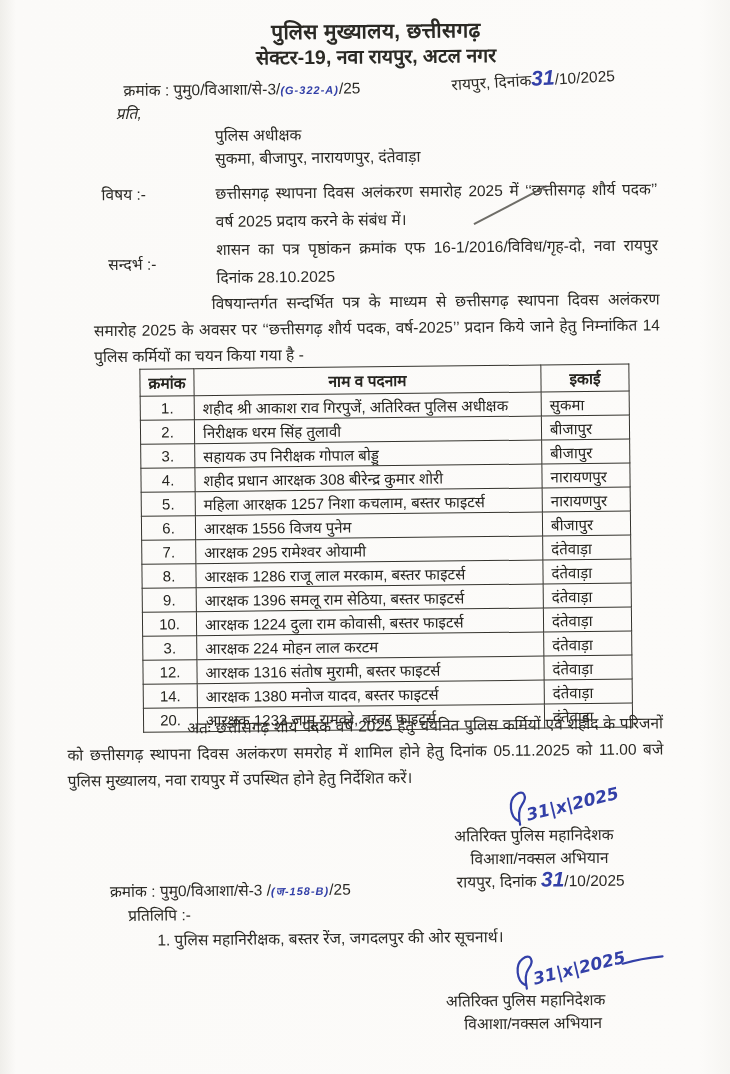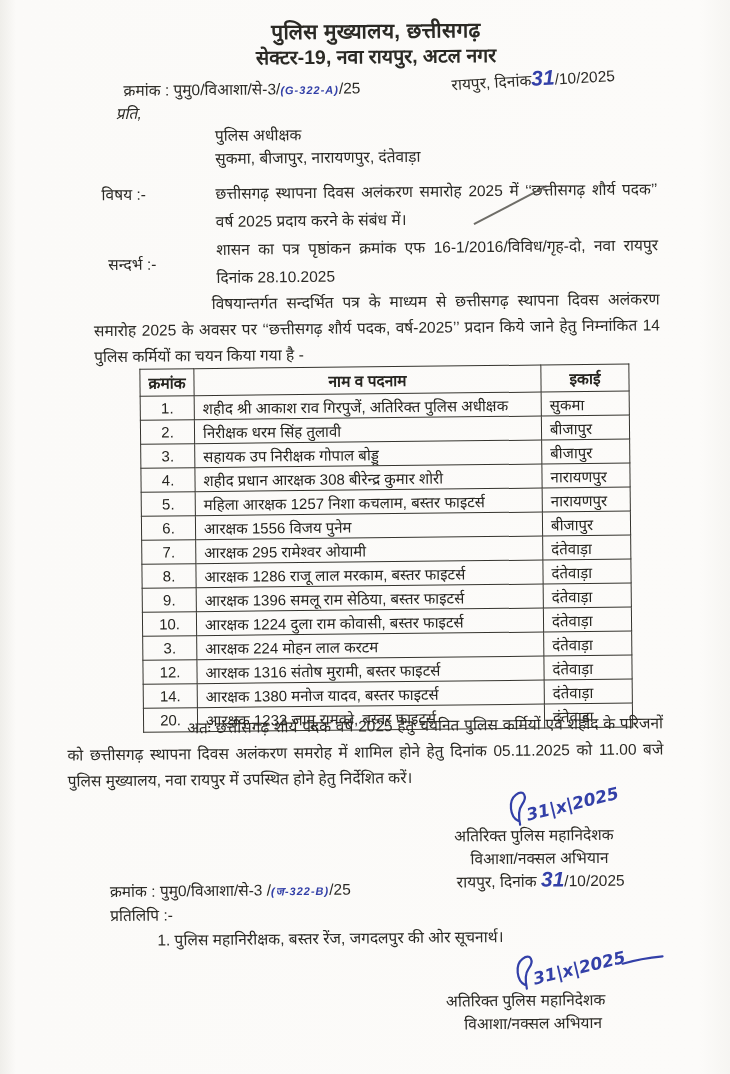--- a/index.html
+++ b/index.html
@@ -49,21 +49,21 @@
   table.roster col.c1{width:347px;}
   table.roster col.c2{width:88px;}
   table.roster td.c0{text-align:center;}
   table.roster td.c1{text-align:left;}
   table.roster td.c2{text-align:left;margin-left:20px;}
   .sig-line{font-size:15.5px;}
   .s1l1{left:450px;top:825px;}
   .s1l2{left:466px;top:848px;}
   .s1date{left:452px;top:871px;}
   .ref2-left{left:105px;top:877px;}
-  .pratilipi{left:105px;top:901px;text-align:right;}
+  .pratilipi{left:123px;top:901px;text-align:right;}
   .copy1{left:152px;top:926px;}
   .s2l1{left:440px;top:990px;}
   .s2l2{left:458px;top:1013px;}
   .scrawl{position:absolute;overflow:visible;}
   .scrawl text{fill:#3340a8;font-family:"DejaVu Sans",sans-serif;font-style:italic;font-weight:bold;}
   .scrawl path{stroke:#3340a8;stroke-width:2.2;fill:none;stroke-linecap:round;}
   .stray-line{
     position:absolute;left:476px;top:224px;width:82px;height:1.6px;
     background:#55544e;transform:rotate(-27deg);transform-origin:left center;opacity:.85;
   }
@@ -184,21 +184,21 @@
     <div class="abs fs para2">अतः छत्तीसगढ़ शौर्य पदक वर्ष 2025 हेतु चयनित पुलिस कर्मियों एवं शहीद के परिजनों को छत्तीसगढ़ स्थापना दिवस अलंकरण समरोह में शामिल होने हेतु दिनांक 05.11.2025 को 11.00 बजे पुलिस मुख्यालय, नवा रायपुर में उपस्थित होने हेतु निर्देशित करें।</div>
 
     <svg class="scrawl" style="left:500px;top:788px;" width="140" height="46" viewBox="0 0 140 46">
       <path d="M14,34 C6,30 4,14 12,8 C20,2 24,10 18,18 C15,22 14,28 16,38"></path>
       <text x="24" y="34" font-size="17" transform="rotate(-13 24 34)">31|x|2025</text>
     </svg>
     <div class="abs sig-line s1l1">अतिरिक्त पुलिस महानिदेशक</div>
     <div class="abs sig-line s1l2">विआशा/नक्सल अभियान</div>
     <div class="abs fs s1date"><span>रायपुर, दिनांक</span> <span class="hw hw-day">31</span><span>/10/2025</span></div>
 
-    <div class="abs fs ref2-left"><span>क्रमांक : पुमु0/विआशा/से-3 /</span><span class="hw hw-ref">(ज-322-B)</span><span>/25</span></div>
+    <div class="abs fs ref2-left"><span>क्रमांक : पुमु0/विआशा/से-3 /</span><span class="hw hw-ref">(ज-158-B)</span><span>/25</span></div>
 
     <div class="abs fs pratilipi">प्रतिलिपि :-</div>
     <div class="abs fs copy1">1. पुलिस महानिरीक्षक, बस्तर रेंज, जगदलपुर की ओर सूचनार्थ।</div>
 
     <svg class="scrawl" style="left:505px;top:950px;" width="160" height="48" viewBox="0 0 160 48">
       <path d="M14,36 C6,32 4,16 12,10 C20,4 24,12 18,20 C15,24 14,30 16,40"></path>
       <text x="24" y="36" font-size="17" transform="rotate(-13 24 36)">31|x|2025</text>
       <path d="M112,16 C126,12 140,10 152,9"></path>
     </svg>
     <div class="abs sig-line s2l1">अतिरिक्त पुलिस महानिदेशक</div>

